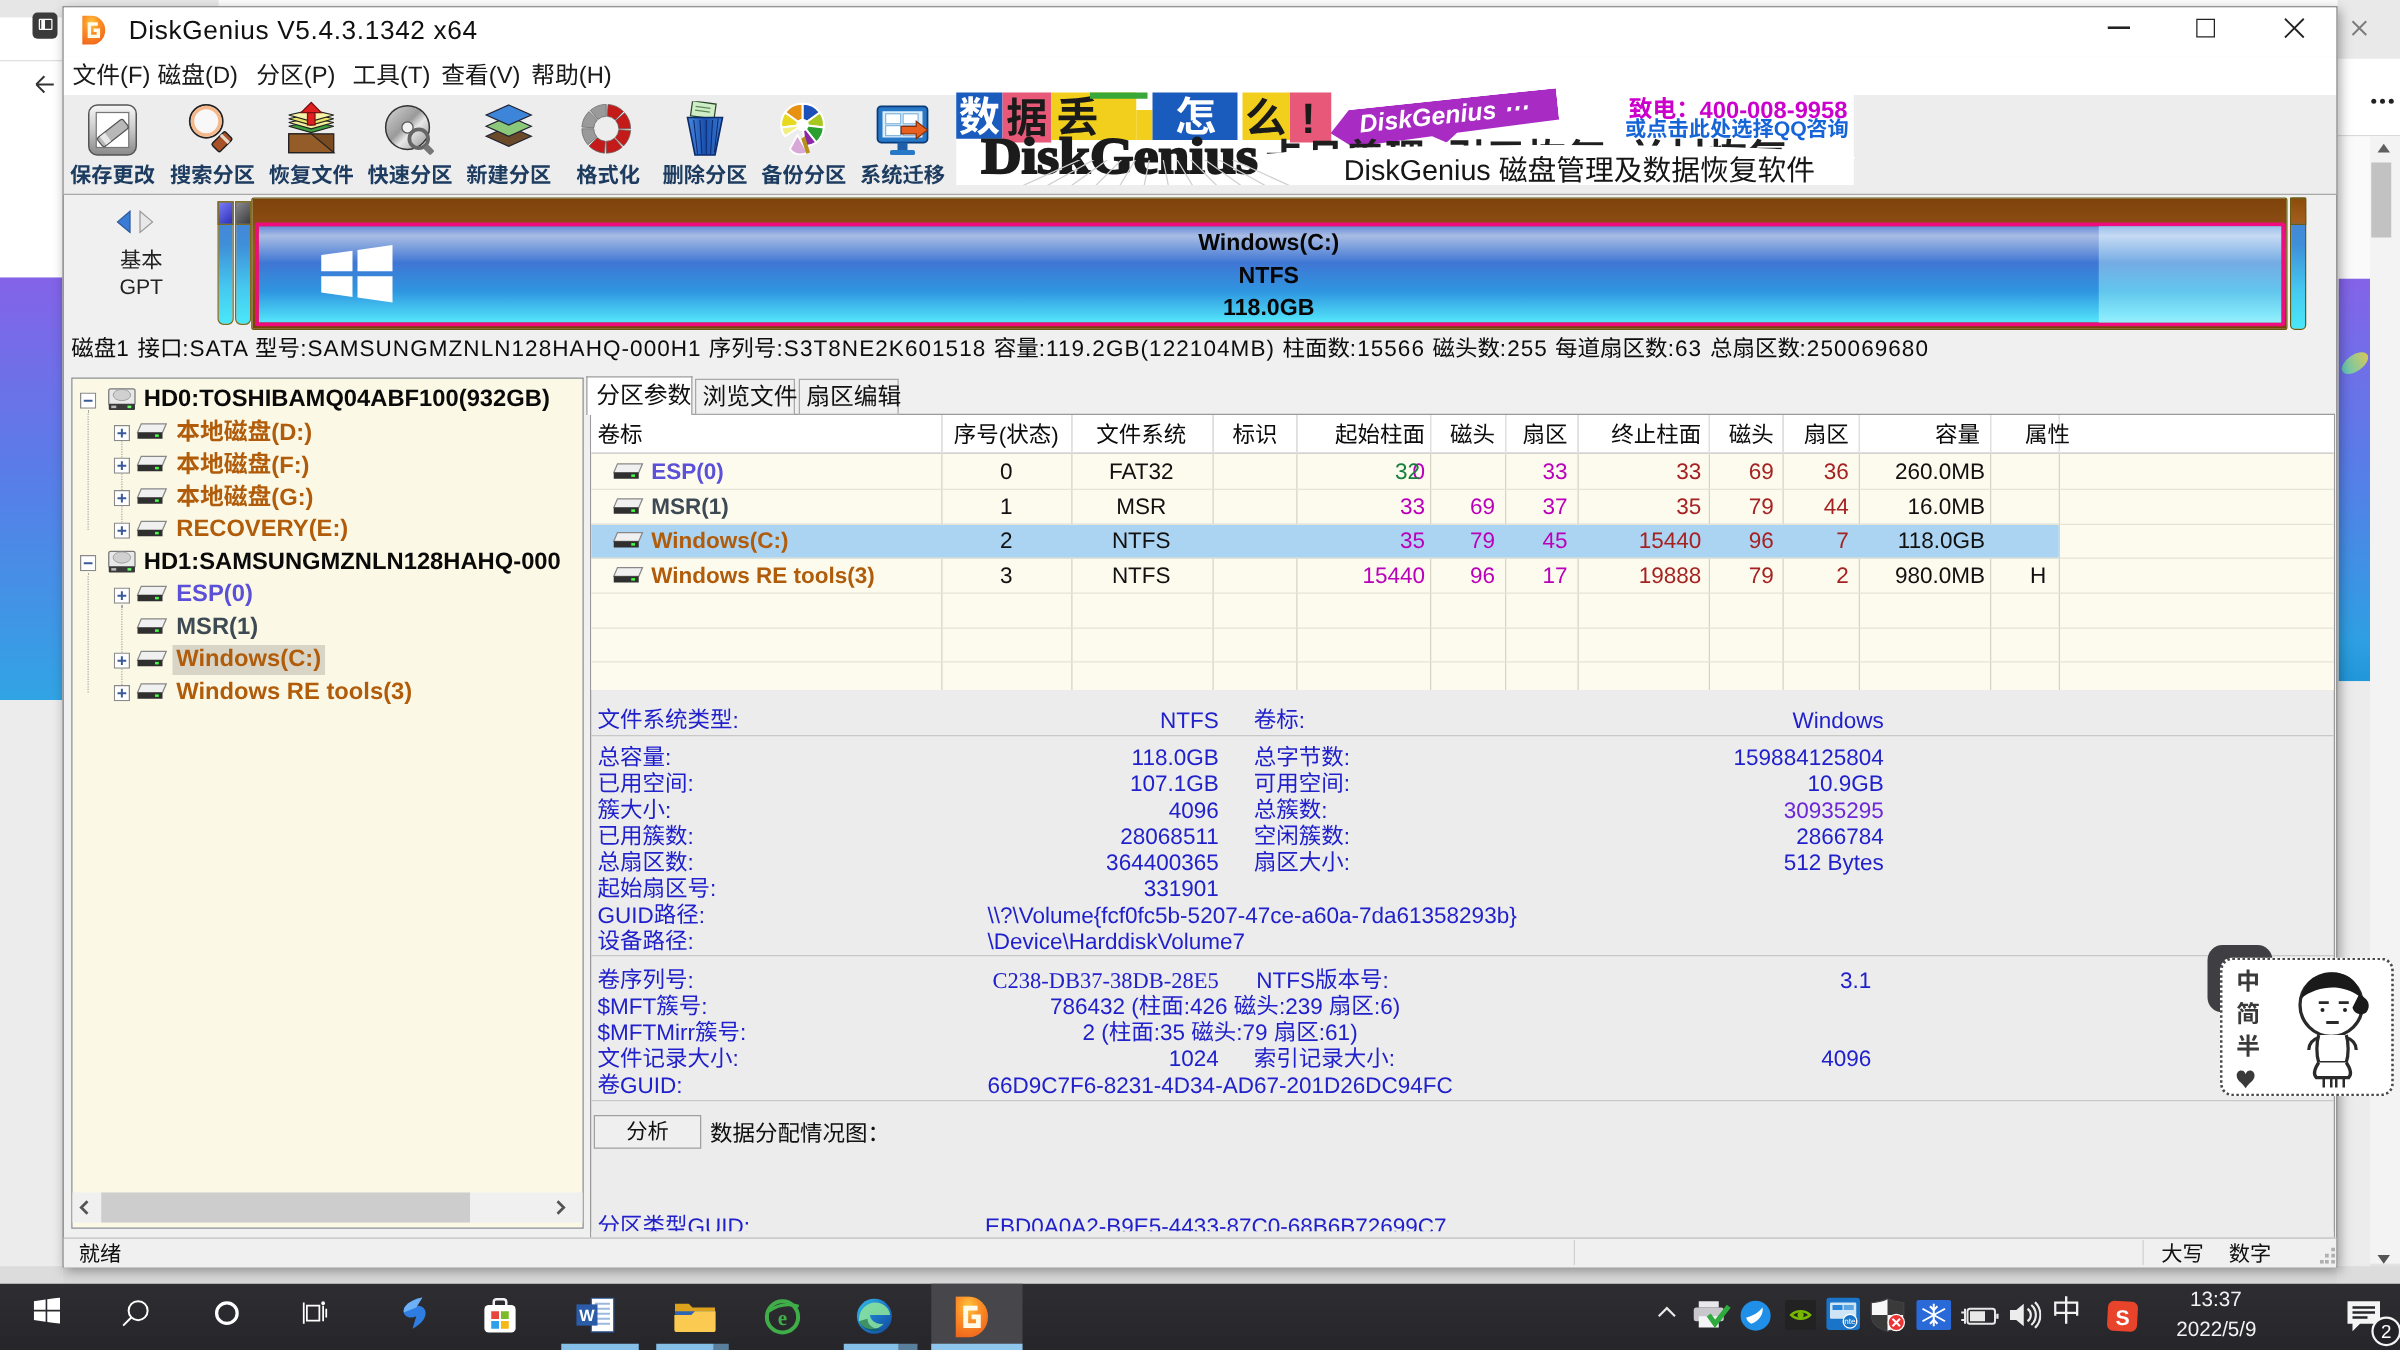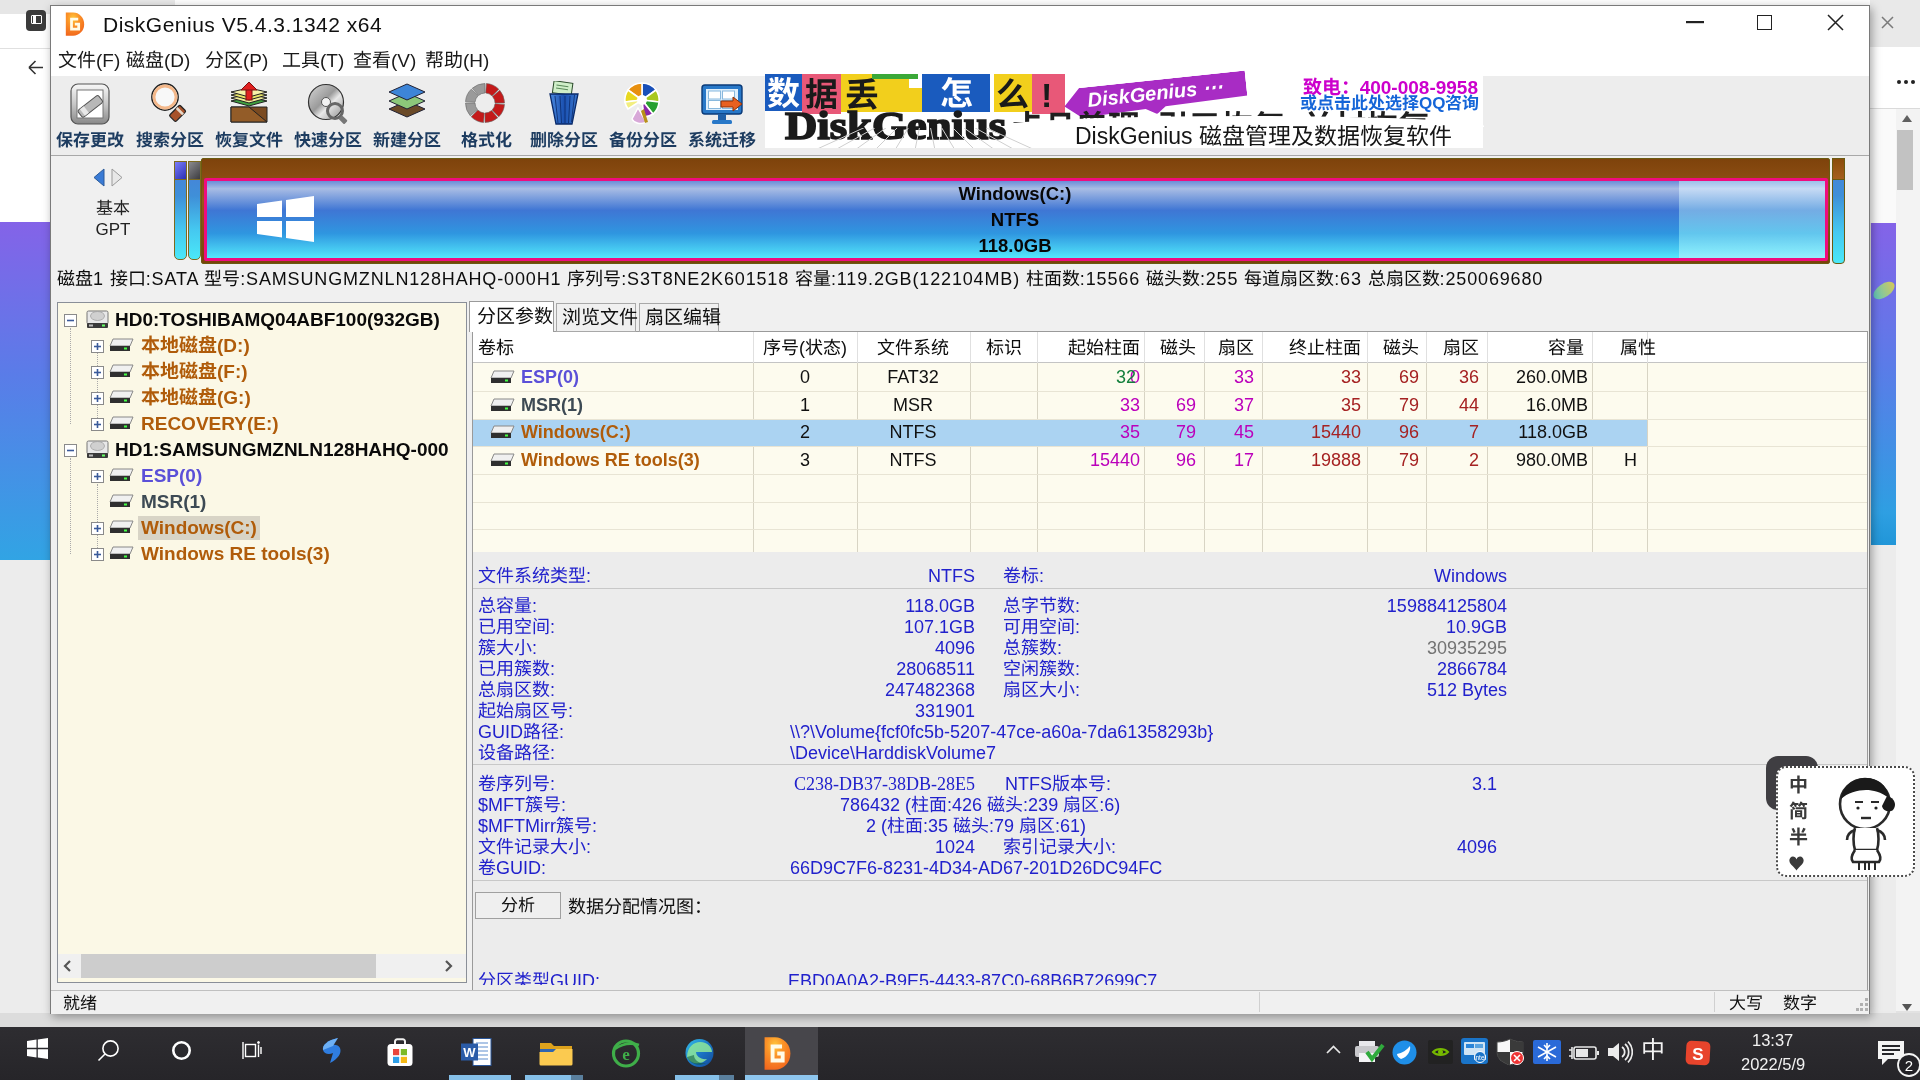--- a/index.html
+++ b/index.html
@@ -1374,21 +1374,21 @@
       <use href="#gr5C0F"></use>
     </svg>:</div>
 <div class="a" style="left:475px;top:638px;font-size:18px;color:#2121cc;width:500px;text-align:right;">4096</div>
 <div class="a" style="left:1003px;top:638px;font-size:18px;color:#2121cc;"><svg class="k">
       <use href="#gr603B"></use>
     </svg><svg class="k">
       <use href="#gr7C07"></use>
     </svg><svg class="k">
       <use href="#gr6570"></use>
     </svg>:</div>
-<div class="a" style="left:1007px;top:638px;font-size:18px;color:#737373;width:500px;text-align:right;">30935295</div>
+<div class="a" style="left:1007px;top:638px;font-size:18px;color:#6d28d9;width:500px;text-align:right;">30935295</div>
 <div class="a" style="left:478px;top:659px;font-size:18px;color:#2121cc;"><svg class="k">
       <use href="#gr5DF2"></use>
     </svg><svg class="k">
       <use href="#gr7528"></use>
     </svg><svg class="k">
       <use href="#gr7C07"></use>
     </svg><svg class="k">
       <use href="#gr6570"></use>
     </svg>:</div>
 <div class="a" style="left:475px;top:659px;font-size:18px;color:#2121cc;width:500px;text-align:right;">28068511</div>
@@ -1404,21 +1404,21 @@
 <div class="a" style="left:1007px;top:659px;font-size:18px;color:#2121cc;width:500px;text-align:right;">2866784</div>
 <div class="a" style="left:478px;top:680px;font-size:18px;color:#2121cc;"><svg class="k">
       <use href="#gr603B"></use>
     </svg><svg class="k">
       <use href="#gr6247"></use>
     </svg><svg class="k">
       <use href="#gr533A"></use>
     </svg><svg class="k">
       <use href="#gr6570"></use>
     </svg>:</div>
-<div class="a" style="left:475px;top:680px;font-size:18px;color:#2121cc;width:500px;text-align:right;">247482368</div>
+<div class="a" style="left:475px;top:680px;font-size:18px;color:#2121cc;width:500px;text-align:right;">364400365</div>
 <div class="a" style="left:1003px;top:680px;font-size:18px;color:#2121cc;"><svg class="k">
       <use href="#gr6247"></use>
     </svg><svg class="k">
       <use href="#gr533A"></use>
     </svg><svg class="k">
       <use href="#gr5927"></use>
     </svg><svg class="k">
       <use href="#gr5C0F"></use>
     </svg>:</div>
 <div class="a" style="left:1007px;top:680px;font-size:18px;color:#2121cc;width:500px;text-align:right;">512 Bytes</div>

